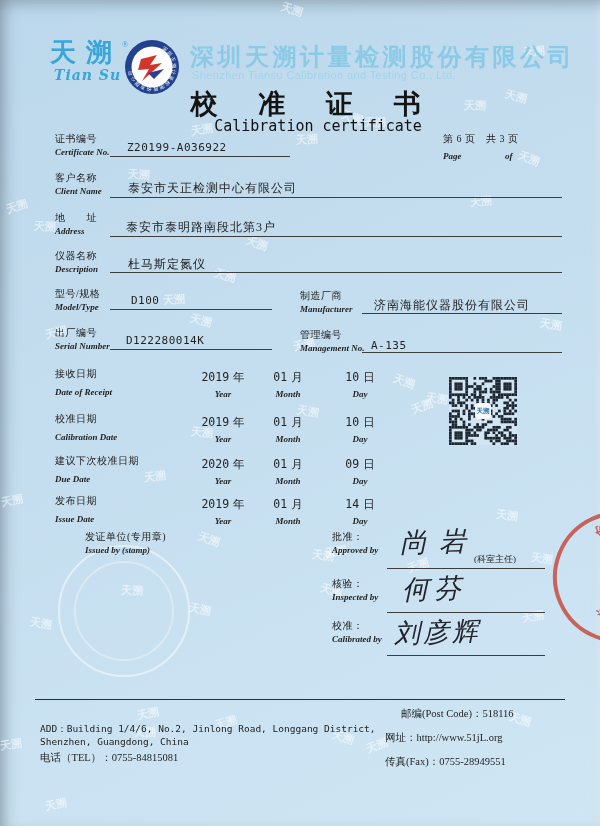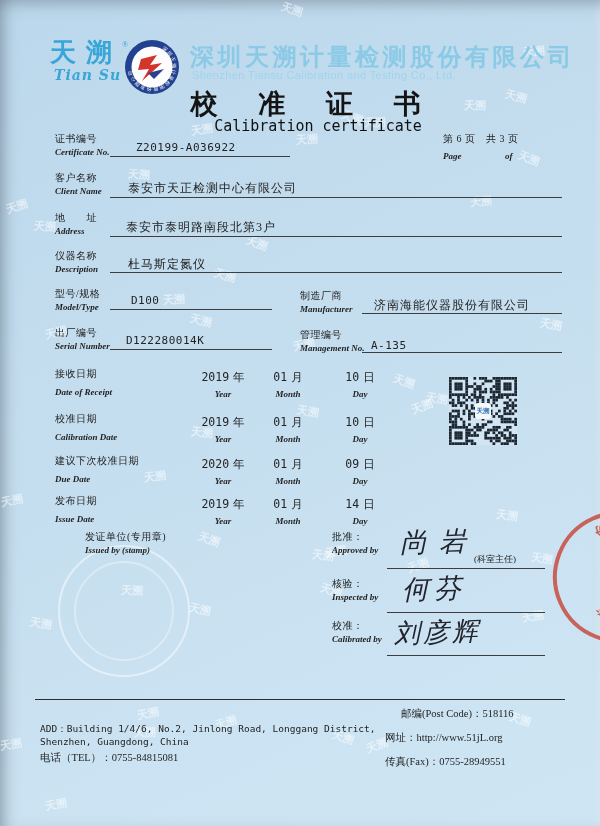--- a/index.html
+++ b/index.html
@@ -121,21 +121,21 @@
   <div class="abs company-cn" style="left:190px;top:41px;">深圳天溯计量检测股份有限公司</div>
   <div class="abs company-en" style="left:192px;top:69px;">Shenzhen Tiansu Calibration and Testing Co., Ltd.</div>
 
   <div class="abs title-cn" style="left:14px;top:86px;">校 准 证 书</div>
   <div class="abs title-en" style="left:18px;top:117px;">Calibration certificate</div>
 
   <div class="abs" style="left:55px;top:133px;">
     <div class="cnlabel">证书编号</div>
     <div class="enlabel">Certificate No.</div>
   </div>
-  <div class="abs val-mono" style="left:127px;top:141px;margin-left:9px;">Z20199-A036922</div>
+  <div class="abs val-mono" style="left:127px;top:141px;">Z20199-A036922</div>
   <div class="uline" style="left:110px;top:156px;width:180px;"></div>
 
   <div class="abs cnlabel" style="left:443px;top:133px;">第 6 页　共 3 页</div>
   <div class="abs enlabel" style="left:443px;top:149px;">Page</div>
   <div class="abs enlabel" style="left:505px;top:149px;">of</div>
 
   <div class="abs" style="left:55px;top:172px;">
     <div class="cnlabel">客户名称</div>
     <div class="enlabel">Client Name</div>
   </div>

